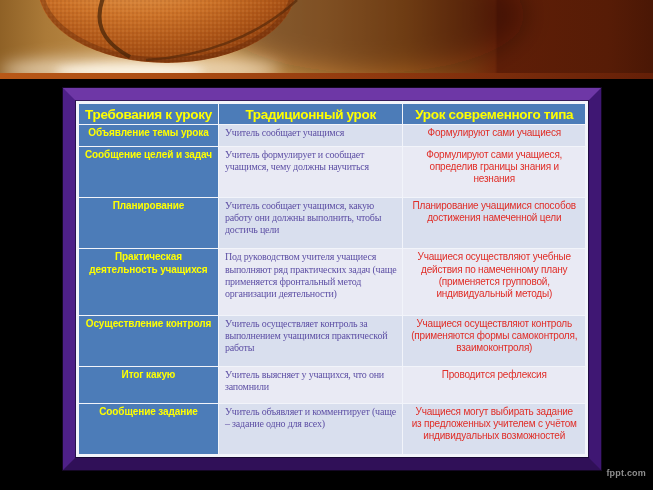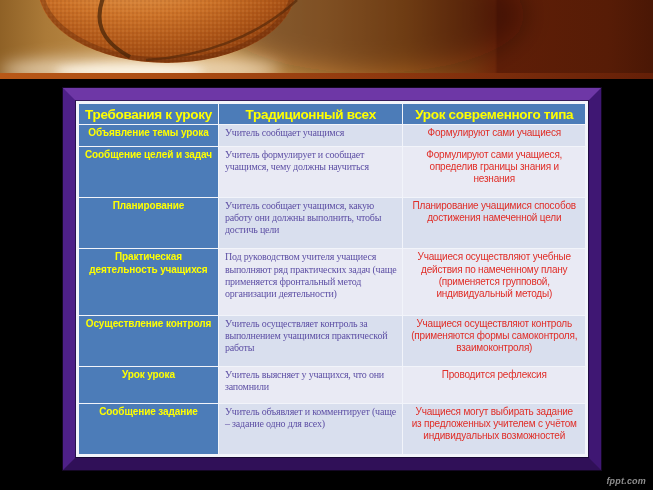--- a/index.html
+++ b/index.html
@@ -47,24 +47,23 @@
   tbody td {
     font-size:10px; line-height:1.22; letter-spacing:-0.2px;
     vertical-align:top; padding:2px 6px;
   }
   td.t2 { color:var(--trad-text,#5e50a5);font-family:Liberation Serif, serif; }
   td.t3 { color:var(--mod-text,#e02e28);text-align:center; }
   tbody tr:nth-child(odd) td { background:var(--band-odd,#d9dfee); }
   tbody tr:nth-child(even) td { background:var(--band-even,#e9eaf4); }
 
   .brand {
-    position:absolute; right:7px; bottom:4px;
+    position:absolute; right:7px; bottom:12px;
     font-size:9px; font-weight:bold; color:var(--brand-text,#8f8f8f);
     letter-spacing:0.2px;
-    font-style:italic;
   }
 </style>
 </head>
 <body>
 
 <div class="slide">
 
   <div class="photo-banner">
     <svg viewBox="0 0 653 79" width="653" height="79" preserveAspectRatio="none">
       <defs>
@@ -132,21 +131,21 @@
     <div class="table-wrap">
       <table>
         <colgroup>
             <col class="c1">
             <col class="c2">
             <col class="c3">
           </colgroup>
         <thead>
           <tr>
             <th>Требования к уроку</th>
-            <th>Традиционный всех</th>
+            <th>Традиционный урок</th>
             <th>Урок современного типа</th>
           </tr>
         </thead>
         <tbody>
           <tr>
             <th>Объявление темы урока</th>
             <td class="t2">Учитель сообщает учащимся</td>
             <td class="t3">Формулируют сами учащиеся</td>
           </tr>
           <tr>
@@ -163,21 +162,21 @@
             <th>Практическая деятельность учащихся</th>
             <td class="t2">Под руководством учителя учащиеся выполняют ряд практических задач (чаще применяется фронтальный метод организации деятельности)</td>
             <td class="t3">Учащиеся осуществляют учебные действия по намеченному плану (применяется групповой, индивидуальный методы)</td>
           </tr>
           <tr>
             <th>Осуществление контроля</th>
             <td class="t2">Учитель осуществляет контроль за выполнением учащимися практической работы</td>
             <td class="t3">Учащиеся осуществляют контроль (применяются формы самоконтроля, взаимоконтроля)</td>
           </tr>
           <tr>
-            <th>Урок урока</th>
+            <th>Итог какую</th>
             <td class="t2">Учитель выясняет у учащихся, что они запомнили</td>
             <td class="t3">Проводится рефлексия</td>
           </tr>
           <tr>
             <th>Сообщение задание</th>
             <td class="t2">Учитель объявляет и комментирует (чаще – задание одно для всех)</td>
             <td class="t3">Учащиеся могут выбирать задание из предложенных учителем с учётом индивидуальных возможностей</td>
           </tr>
         </tbody>
       </table>

